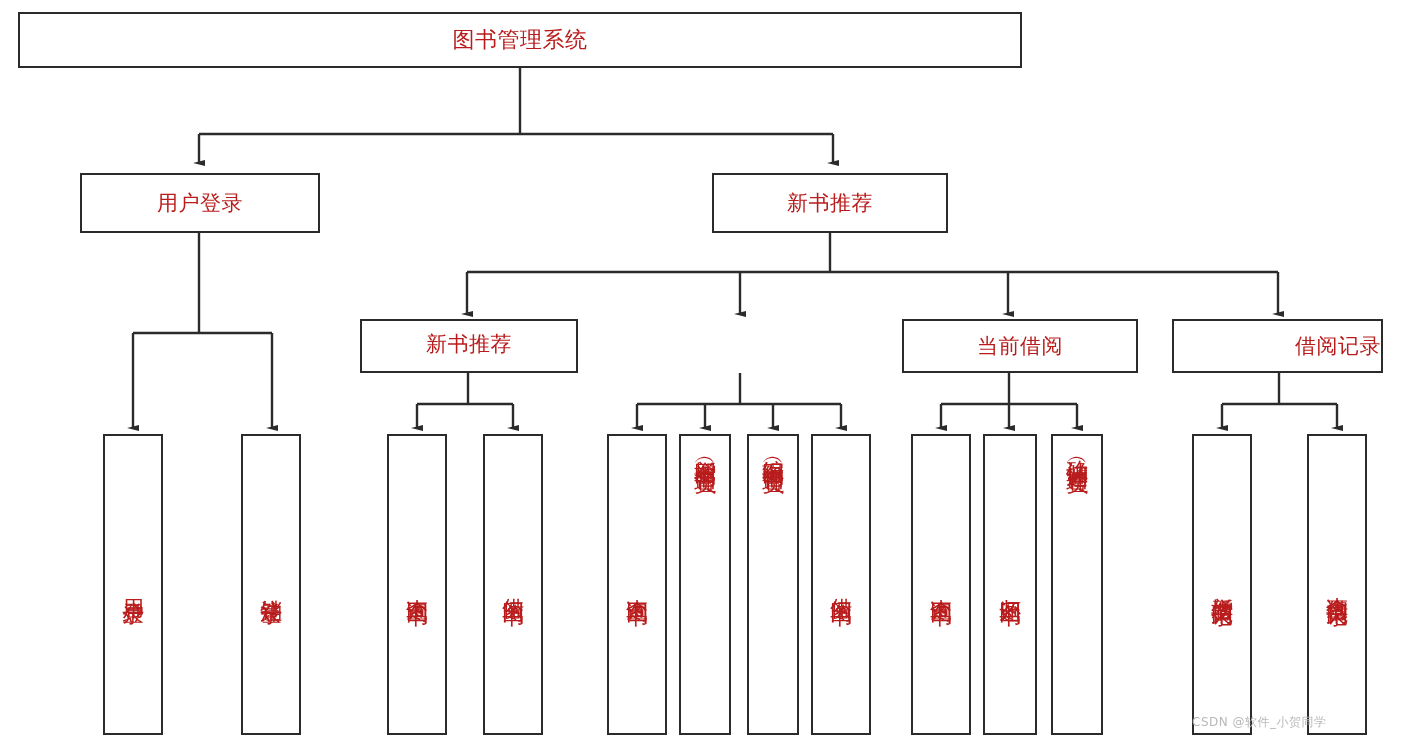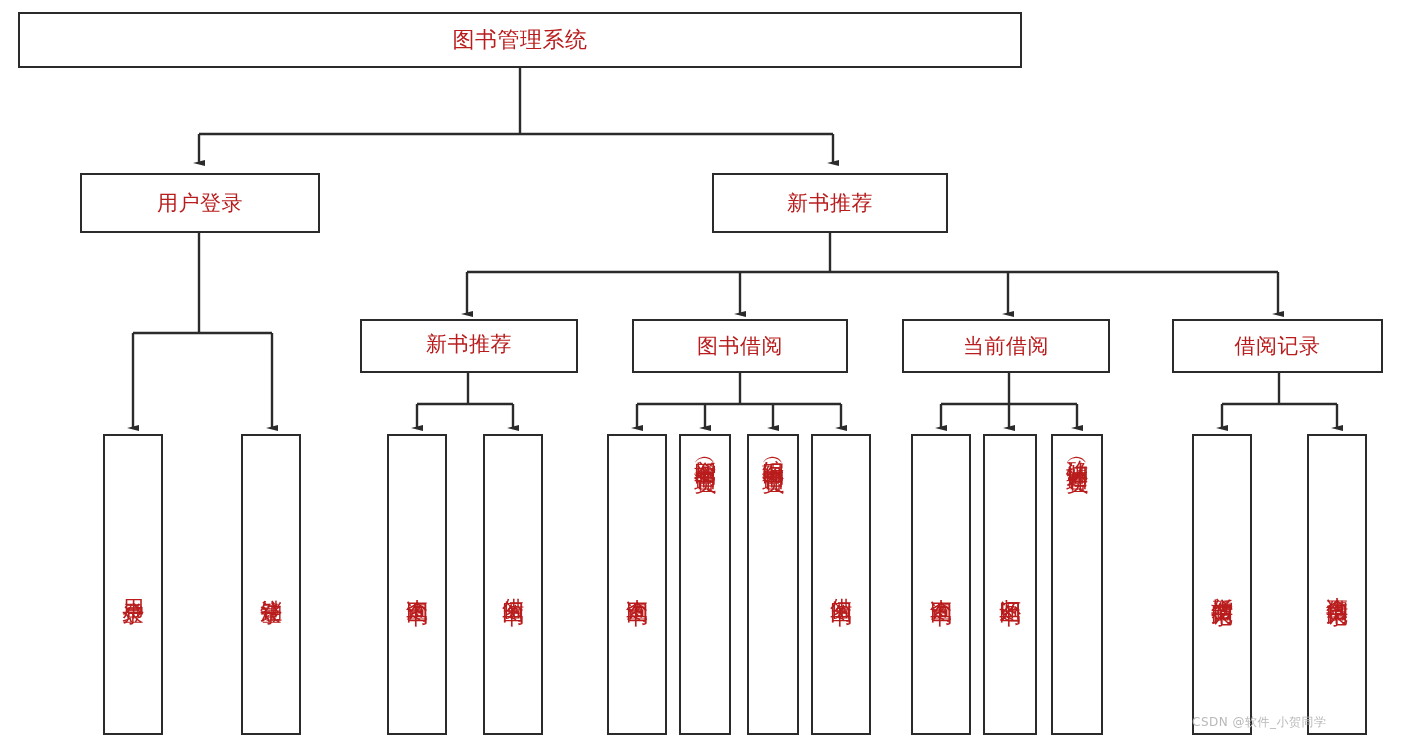--- a/index.html
+++ b/index.html
@@ -143,27 +143,24 @@
   <div class="node h" style="left:80px; top:173px; width:240px; height:60px;">
     <span class="label">用户登录</span>
   </div>
   <div class="node h" style="left:712px; top:173px; width:236px; height:60px;">
     <span class="label">新书推荐</span>
   </div>
 
   <div class="node h" style="left:360px; top:319px; width:218px; height:54px;font-family:Liberation Mono, monospace;">
     <span class="label">新书推荐</span>
   </div>
-  <div class="node h" style="left:632px; top:319px; width:216px; height:54px;">
-    <span class="label">图书借阅</span>
-  </div>
-  <div class="node h" style="left:902px; top:319px; width:208px; height:54px;">
+  <div class="node h" style="left:902px; top:319px; width:236px; height:54px;">
     <span class="label">当前借阅</span>
   </div>
-  <div class="node h" style="left:1172px; top:319px; width:211px; height:54px;">
+  <div class="node h" style="left:1172px; top:319px; width:211px; height:54px;justify-content:flex-end;">
     <span class="label">借阅记录</span>
   </div>
 
   <div class="node v center" style="left:103px; top:434px; width:60px; height:301px;">
     <span class="label">用户登录</span>
   </div>
   <div class="node v center" style="left:241px; top:434px; width:60px; height:301px;">
     <span class="label">注销登录</span>
   </div>
 

